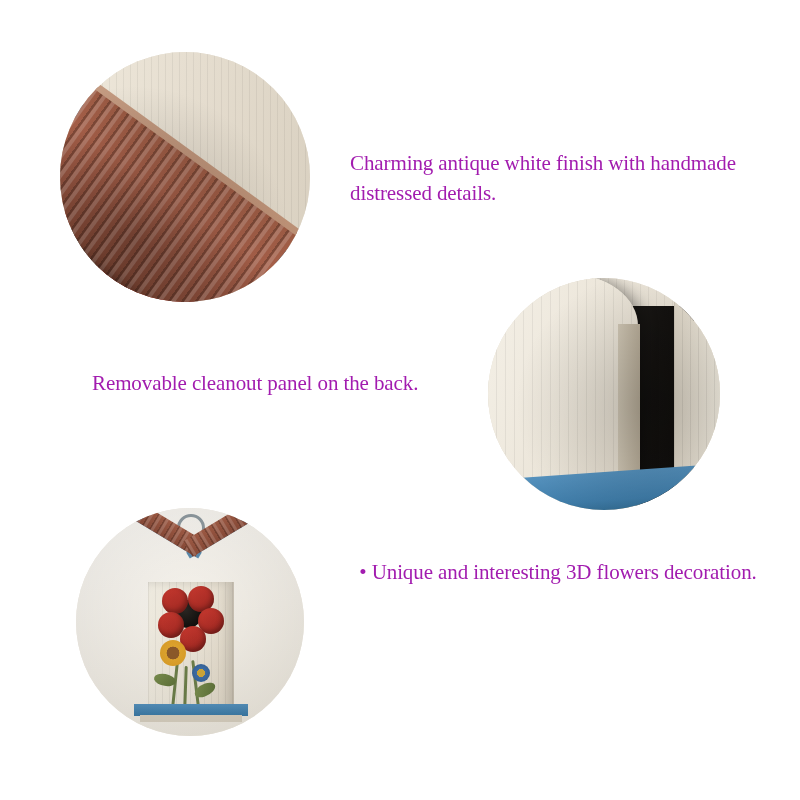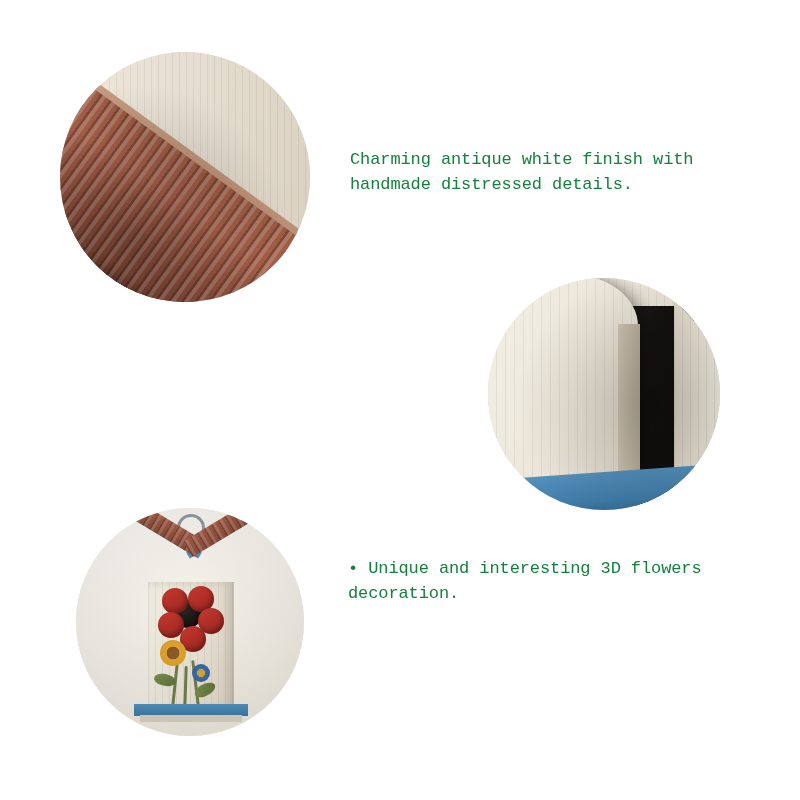--- a/index.html
+++ b/index.html
@@ -16,29 +16,29 @@
   .page {
     position: relative;
     width: 800px;
     height: 800px;
     background: #ffffff;
   }
 
   
   .text-block {
     position: absolute;
-    color: #15803d;
-    font-size: 17px;
+    color: #a21caf;
+    font-size: 21px;
     line-height: 1.45;
-    font-family: Liberation Mono, monospace;
+    font-family: Liberation Serif, serif;
     letter-spacing: -0.1px;
   }
   #text-1 { left: 350px; top: 148px; width: 400px; }
   #text-2 { left: 92px;  top: 368px; width: 390px; }
-  #text-3 { left: 348px; top: 557px; width: 420px; }
+  #text-3 { left: 348px; top: 557px; width: 420px; text-align: center; }
   .bullet-line { display: block; }
 
   
   .photo-circle {
     position: absolute;
     border-radius: 50%;
     overflow: hidden;
     background: #e9e4da;
   }
 
@@ -341,20 +341,21 @@
     <div class="petal p4"></div>
     <div class="petal p3"></div>
     <div class="blue-trim"></div>
     <div class="roof"></div>
     <div class="roof-edge"></div>
     <div class="shade"></div>
   </div>
 
   <div class="text-block" id="text-1">Charming antique white finish with handmade distressed details.</div>
 
+  <div class="text-block" id="text-2">Removable cleanout panel on the back.</div>
 
   <div class="photo-circle" id="circle-door">
     <div class="bg"></div>
     <div class="dark-cavity"></div>
     <div class="right-post"></div>
     <div class="panel"></div>
     <div class="panel-lip"></div>
     <div class="blue-base"></div>
     <div class="shade"></div>
   </div>

